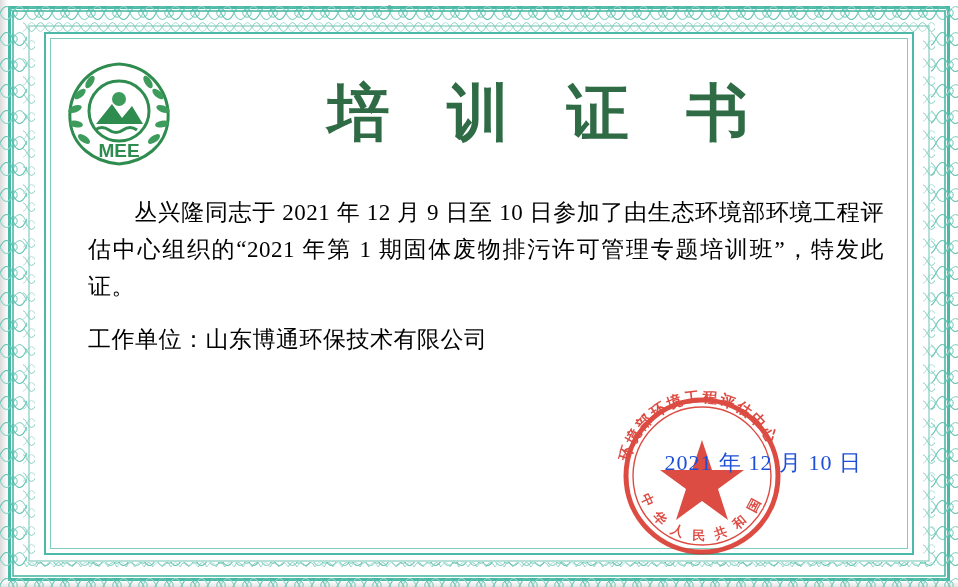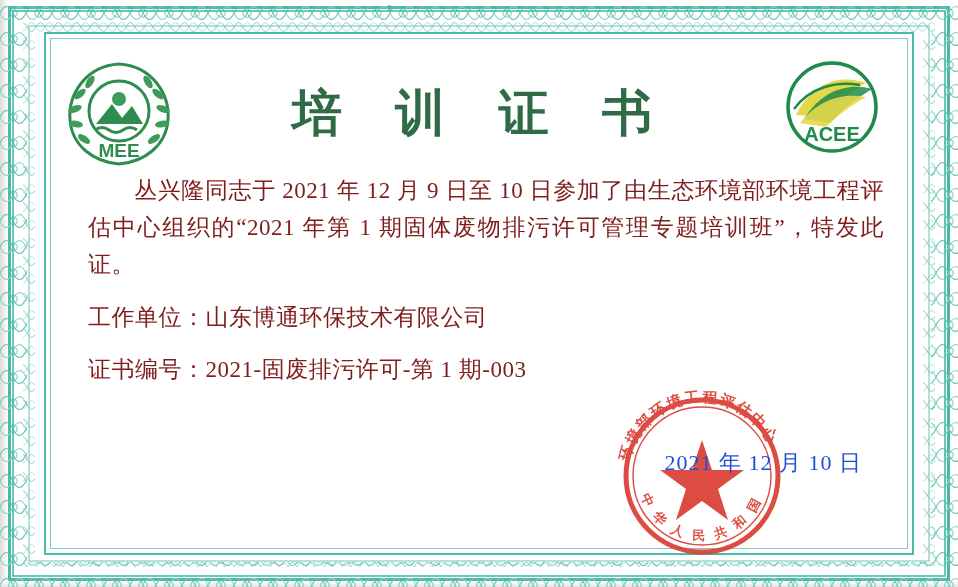--- a/index.html
+++ b/index.html
@@ -75,36 +75,36 @@
   }
   .logo-acee {
     width: 132px;
     height: 112px;
     position: relative;
     flex: 0 0 auto;
   }
   .cert-title {
     flex: 1 1 auto;
     text-align: center;
-    font-size: 50px;
+    font-size: 62px;
     letter-spacing: 18px;
     color: #2f6b45;
     font-weight: bold;
     font-family: "DejaVu Serif", "Liberation Serif", serif;
     text-indent: 18px;
     white-space: nowrap;
   }
 
   
   .body-text {
     position: absolute;
     left: 88px;
     right: 74px;
-    top: 172px;
-    color: #7f1d1d;
+    top: 194px;
+    color: #000000;
   }
   .para {
     font-size: 23px;
     line-height: 37px;
     text-align: justify;
     text-indent: 2em;
     letter-spacing: 0.5px;
   }
   .field-line {
     font-size: 23px;
@@ -221,45 +221,29 @@
         <circle cx="59" cy="57" r="26" fill="#ffffff"></circle>
         <circle cx="59" cy="45" r="7" fill="#3d9c5c"></circle>
         <path d="M36,70 L52,50 L62,64 L72,52 L83,70 Z" fill="#2f8c4f"></path>
         <path d="M35,76 q7,-5 14,0 t14,0 t14,0" fill="none" stroke="#2f8c4f" stroke-width="3"></path>
         <text x="59" y="103" text-anchor="middle" font-family="Liberation Sans, sans-serif" font-size="19" font-weight="bold" fill="#2f8c4f">MEE</text>
       </svg>
     </div>
 
     <div class="cert-title">培 训 证 书</div>
 
-    <div class="logo-acee">
-      <svg width="132" height="112" viewBox="0 0 132 112">
-        <circle cx="66" cy="50" r="44" fill="none" stroke="#1f8a4c" stroke-width="3.5"></circle>
-        <circle cx="66" cy="50" r="40" fill="#ffffff"></circle>
-        <g>
-          <path d="M30,58 C48,22 78,18 100,26 C86,34 74,44 62,60 Z" fill="#e3d84a"></path>
-          <path d="M38,62 C58,30 86,26 106,32 C90,42 76,52 64,66 Z" fill="#1f8a4c" opacity="0.85"></path>
-          <path d="M34,66 C54,40 80,36 100,40 C86,48 72,58 60,70 Z" fill="#e3d84a" opacity="0.9"></path>
-          <path d="M28,52 C44,30 70,24 94,28" fill="none" stroke="#1f8a4c" stroke-width="2.5"></path>
-        </g>
-        <text x="66" y="84" text-anchor="middle" font-family="Liberation Sans, sans-serif" font-size="20" font-weight="bold" fill="#1f8a4c">ACEE</text>
-      </svg>
-    </div>
   </div>
 
   <div class="body-text">
     <div class="para">丛兴隆同志于 2021 年 12 月 9 日至 10 日参加了由生态环境部环境工程评估中心组织的“2021 年第 1 期固体废物排污许可管理专题培训班”，特发此证。</div>
 
     <div class="field-line">
       <span>工作单位：</span><span>山东博通环保技术有限公司</span>
     </div>
 
-    <div class="field-line second">
-      <span>证书编号：</span><span>2021-固废排污许可-第 1 期-003</span>
-    </div>
   </div>
 
   <svg class="seal" viewBox="0 0 188 188">
     <defs>
       <path id="sealArcTop" d="M 20,94 A 74,74 0 0 1 168,94"></path>
       <path id="sealArcBottom" d="M 30,94 A 64,64 0 0 0 158,94"></path>
     </defs>
     <g opacity="0.88">
       <circle cx="94" cy="94" r="76" fill="none" stroke="#d8342a" stroke-width="5"></circle>
       <circle cx="94" cy="94" r="69" fill="none" stroke="#d8342a" stroke-width="1.4"></circle>

